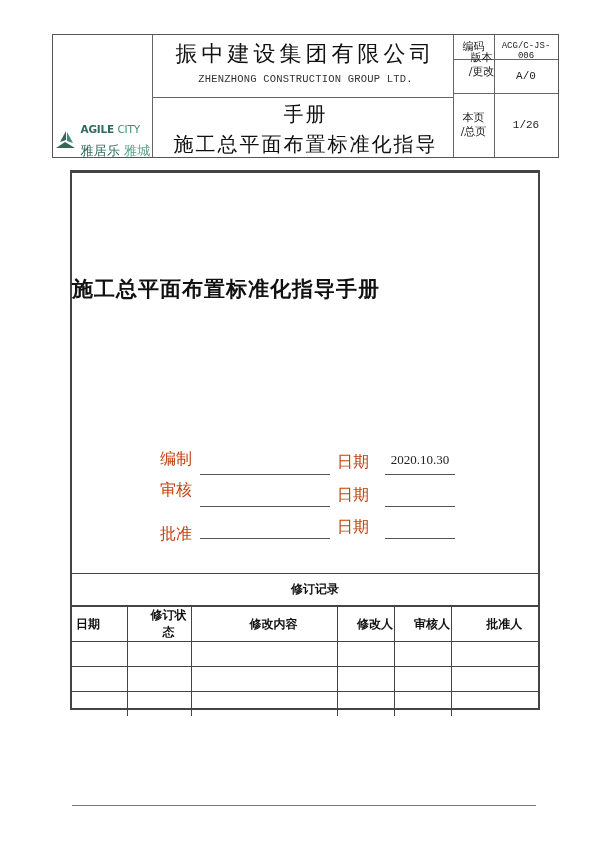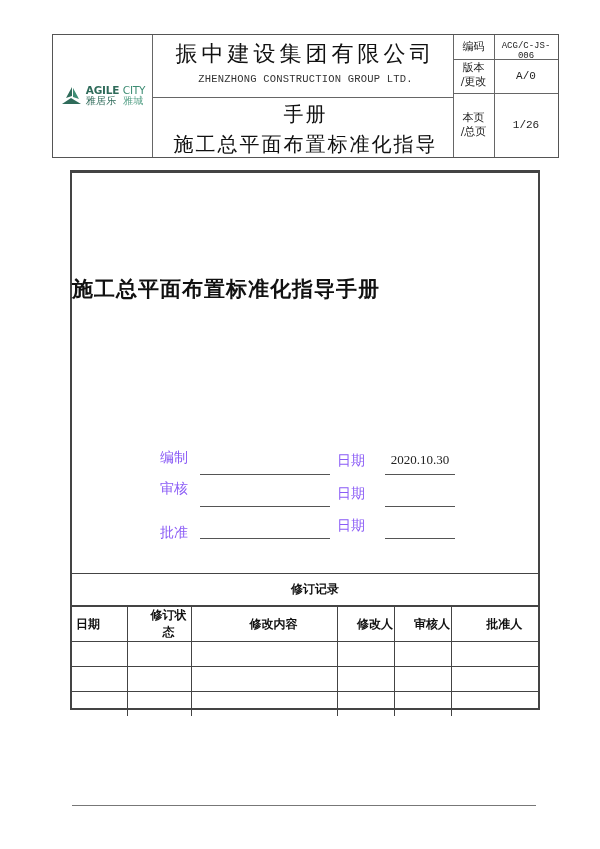--- a/index.html
+++ b/index.html
@@ -6,46 +6,46 @@
   body { width:600px; height:849px; position:relative; overflow:hidden;
          font-family:"DejaVu Serif", "Liberation Serif", serif; color:#111; }
 
   
   .hdr { position:absolute; left:52px; top:34px; width:507px; height:124px;
          border:1px solid #555; box-sizing:border-box; }
   .hdr .vl { position:absolute; top:0; bottom:0; border-left:1px solid #666; }
   .hdr .hl { position:absolute; border-top:1px solid #666; }
 
   .logo { position:absolute; left:0; top:0; width:100px; height:122px;
-          display:flex; align-items:center; justify-content:center; }
+          display:flex; align-items:flex-end; justify-content:center; }
   .logo-inner { display:flex; align-items:center; gap:3px; }
   .logo-mark { width:22px; height:20px; }
   .logo-text { display:flex; flex-direction:column; line-height:1; }
   .logo-en { font-family:"DejaVu Sans", sans-serif; font-size:10.5px; font-weight:bold; color:#2f6b5a; letter-spacing:-0.2px; }
   .logo-en .city { font-weight:normal; color:#3d8c73; }
-  .logo-cn { font-family:Liberation Mono, monospace; font-size:10px; color:#2f6b5a; margin-top:2px; letter-spacing:0.3px; }
+  .logo-cn { font-family:Liberation Serif, serif; font-size:13px; color:#2f6b5a; margin-top:10px; letter-spacing:0.3px; }
   .logo-cn .sub { color:#5aa38a; }
 
   .company-cn { position:absolute; left:100px; top:4px; width:305px; text-align:center;
                 font-size:22px; letter-spacing:4px; }
   .company-en { position:absolute; left:100px; top:38px; width:305px; text-align:center;
                 font-family:"Liberation Mono", "DejaVu Sans Mono", monospace; font-size:10.5px; color:#333; letter-spacing:0.2px; }
   .doc-title { position:absolute; left:100px; top:64px; width:305px; text-align:center;
                font-size:20px; line-height:30px; letter-spacing:2px; }
 
   .lbl { position:absolute; font-family:"DejaVu Sans", sans-serif; font-size:11px; color:#222; text-align:center; line-height:14px; }
   .val { position:absolute; text-align:center; font-family:"Liberation Mono", monospace; color:#222; }
 
   
   .main { position:absolute; left:70px; top:170px; width:470px; height:540px;
           border:2px solid #444; border-top-width:3px; box-sizing:border-box; }
   .big-title { position:absolute; left:0; right:0; top:102px; 
                font-family:"DejaVu Sans", sans-serif; font-size:21px; font-weight:bold; letter-spacing:1px; }
 
-  .sig-lbl { position:absolute; font-family:"DejaVu Serif", serif; font-size:14px; color:#8b5cf6; }
+  .sig-lbl { position:absolute; font-family:"DejaVu Serif", serif; font-size:16px; color:#c2410c; }
   .sig-line { position:absolute; border-top:1px solid #555; }
   .sig-val { position:absolute; font-family:"Liberation Serif", serif; font-size:13px; color:#222; text-align:center; }
 
   .rev { position:absolute; left:0; right:0; top:400px; bottom:0; border-top:1px solid #444; }
   .rev-title { position:absolute; left:0; right:0; top:0; height:31px; line-height:31px; text-align:center;
                font-family:"DejaVu Sans", sans-serif; font-size:12px; font-weight:bold; border-bottom:1px solid #444;padding-left:20px; }
   .rev-table { position:absolute; left:0; right:0; top:32px; border-collapse:collapse; width:100%; table-layout:fixed; }
   .rev-table th, .rev-table td { border:1px solid #444; height:24px; padding:0; }
   .rev-table th { height:28px; font-family:"DejaVu Sans", sans-serif; font-size:12px; font-weight:bold;padding-left:19px; }
   .rev-table tr > *:first-child { border-left:none; }
@@ -82,21 +82,21 @@
   <div class="company-cn">振中建设集团有限公司</div>
   <div class="company-en">ZHENZHONG CONSTRUCTION GROUP LTD.</div>
   <div class="doc-title">
     <div>手册</div>
     <div>施工总平面布置标准化指导</div>
   </div>
 
   <div class="lbl" style="left:400px; width:41px; top:5px;">编码</div>
   <div class="val" style="left:441px; width:64px; top:6px; font-size:9px;">ACG/C-JS-006</div>
 
-  <div class="lbl" style="left:400px; width:41px; top:26px;">
+  <div class="lbl" style="left:400px; width:41px; top:16px;padding-left:8px;">
     <div>版本</div>
     <div>/更改</div>
   </div>
   <div class="val" style="left:441px; width:64px; top:35px; font-size:11px;">A/0</div>
 
   <div class="lbl" style="left:400px; width:41px; top:76px;">
     <div>本页</div>
     <div>/总页</div>
   </div>
   <div class="val" style="left:441px; width:64px; top:84px; font-size:11px;">1/26</div>

